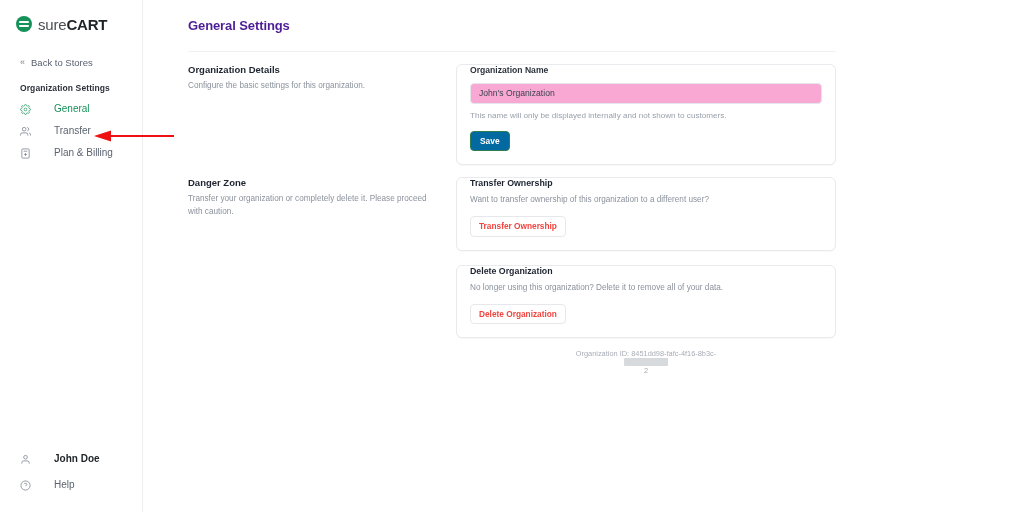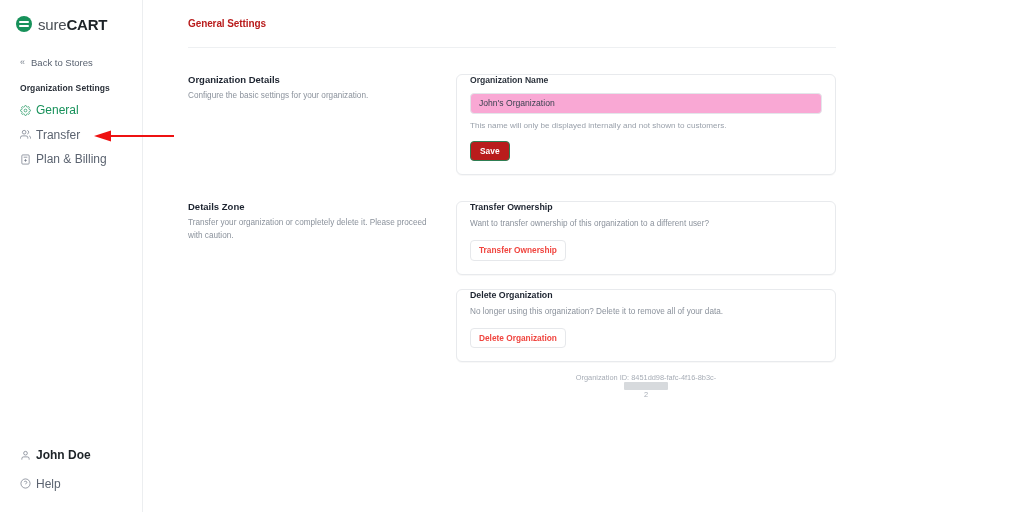--- a/index.html
+++ b/index.html
@@ -36,23 +36,23 @@
   .logo-mark::before { top: 5px; }
   .logo-mark::after  { top: 9px; }
   .logo-text {
     font-size: 15px; letter-spacing: -0.2px; color: #4a4f55;
     font-weight: 400; line-height: 1;
   }
   .logo-text b { color: #1d2327; font-weight: 700; }
 
   .nav-top { padding-top: 20px; }
   .nav-item {
-    display: flex; align-items: center; gap: 5px;
+    display: flex; align-items: center; gap: 23px;
     padding: 5px 0 5px 20px;
-    font-size: 12px; color: #5b6370;
+    font-size: 10px; color: #5b6370;
     line-height: 1.2;
   }
   .nav-item.back { color: #596270; font-size: 9.5px; padding-left: 20px; gap: 6px; }
   .nav-item.active { color: #17915a; }
   .nav-item.active .ico svg { stroke: #17915a; }
   .nav-heading {
     font-size: 8.5px; font-weight: 700; color: #2b313a;
     padding: 10px 0 5px 20px; letter-spacing: 0.1px;
   }
   .ico { width: 11px; height: 11px; display: inline-flex; align-items: center; justify-content: center; flex: 0 0 11px; }
@@ -75,25 +75,25 @@
   }
   .scroll-arrow.up { top: 2px; }
   .scroll-arrow.down { bottom: 2px; }
 
   
   .main {
     flex: 1; height: 512px; background: #ffffff;
     padding: 18px 40px 0 45px; position: relative;
   }
   .page-title {
-    font-size: 10px; font-weight: 700; color: #b91c1c; letter-spacing: -0.1px;
+    font-size: 13px; font-weight: 700; color: #4c1d95; letter-spacing: -0.1px;
   }
   .title-rule { height: 1px; background: #eef0f2; margin: 18px 0 0 0; }
 
-  .section { display: flex; margin-top: 26px; }
+  .section { display: flex; margin-top: 12px; }
   .section-left { width: 268px; flex: 0 0 268px; padding-right: 24px; }
   .section-name {
     font-size: 9.5px; font-weight: 700; color: #1d2430; margin-bottom: 5px;
   }
   .section-desc {
     font-size: 8.2px; color: #8b929c; line-height: 1.55;
   }
   .section-right { flex: 1; }
 
   .card {
@@ -113,21 +113,21 @@
     font-size: 8.6px; color: #3a4250;
     font-family: "Liberation Sans", sans-serif;
     outline: none;
   }
   .help-text {
     font-size: 8.1px; color: #9aa1ab; margin-top: 7px;
   }
   .btn-primary {
     margin-top: 11px;
     display: inline-block;
-    background: #b91c1c; border: 1px solid #2e7e53;
+    background: #0369a1; border: 1px solid #2e7e53;
     color: #fff; font-size: 8.4px; font-weight: 600;
     padding: 5px 9px; border-radius: 4px; cursor: pointer;
     font-family: "Liberation Sans", sans-serif;
     line-height: 1;
   }
   .card-title {
     font-size: 8.8px; font-weight: 700; color: #1d2430; margin-bottom: 6px;
   }
   .card-desc {
     font-size: 8.2px; color: #8b929c; line-height: 1.5;
@@ -244,35 +244,35 @@
   </aside>
 
   <main class="main">
 
     <h1 class="page-title">General Settings</h1>
     <div class="title-rule"></div>
 
     <section class="section">
       <div class="section-left">
         <div class="section-name">Organization Details</div>
-        <div class="section-desc">Configure the basic settings for your organization.</div>
+        <div class="section-desc">Configure the basic settings for this organization.</div>
       </div>
       <div class="section-right">
         <div class="card">
           <div class="field-label">Organization Name</div>
           <input class="text-input" type="text" value="John's Organization" style="">
           <div class="help-text">This name will only be displayed internally and not shown to customers.</div>
           <button class="btn-primary">Save</button>
         </div>
       </div>
     </section>
 
     <section class="section">
       <div class="section-left">
-        <div class="section-name">Details Zone</div>
+        <div class="section-name">Danger Zone</div>
         <div class="section-desc">Transfer your organization or completely delete it. Please proceed with caution.</div>
       </div>
       <div class="section-right">
 
         <div class="card">
           <div class="card-title">Transfer Ownership</div>
           <div class="card-desc">Want to transfer ownership of this organization to a different user?</div>
           <button class="btn-danger">Transfer Ownership</button>
         </div>
 

